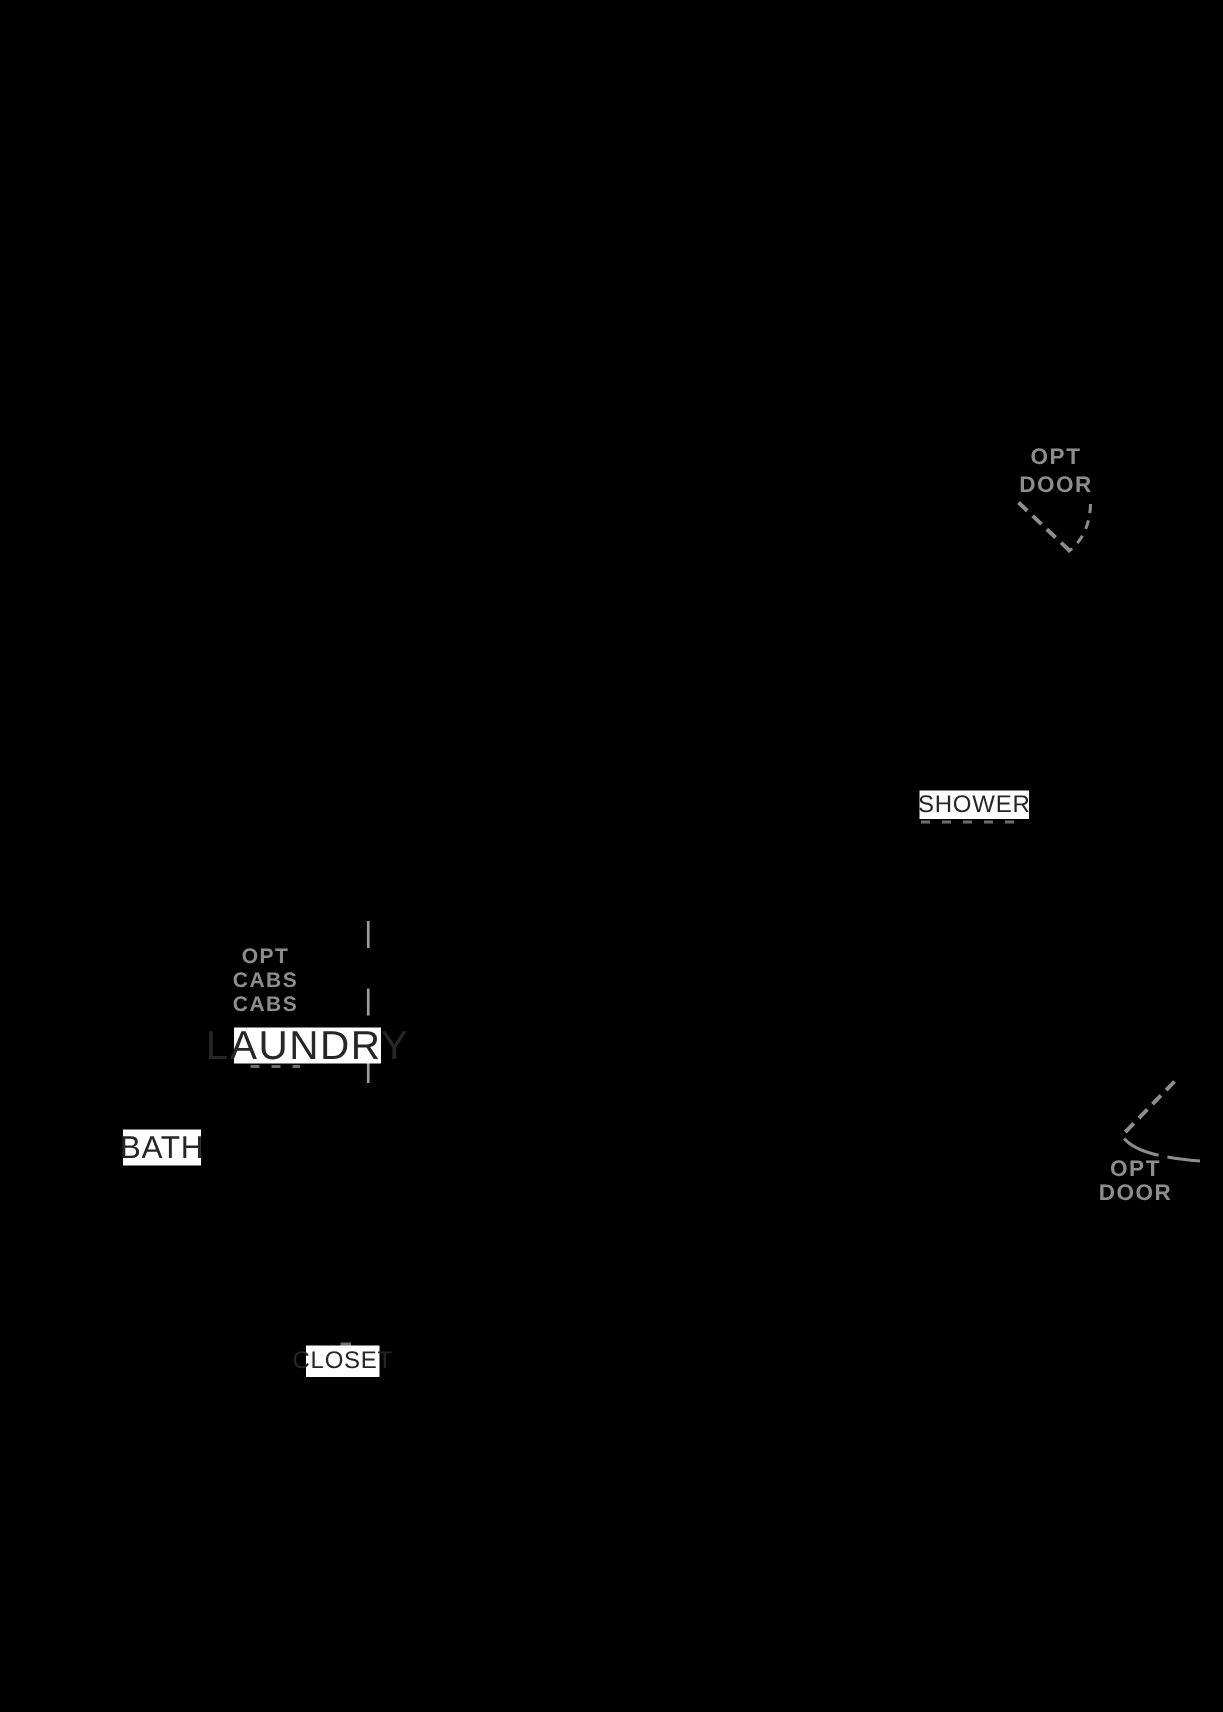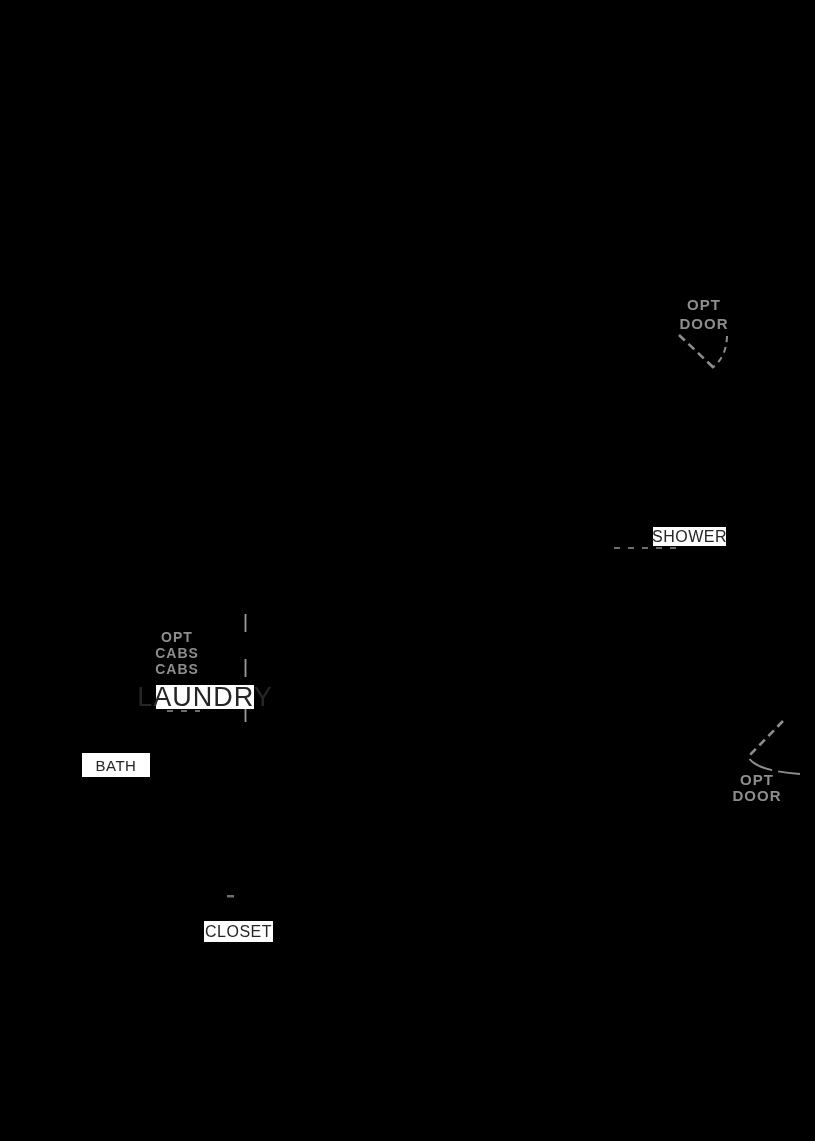--- a/index.html
+++ b/index.html
@@ -46,24 +46,24 @@
     display: flex;
     align-items: center;
     justify-content: center;
     background: var(--c-label_bg, #ffffff);
     color: var(--c-label_text, #262626);
     font-weight: 400;
     white-space: nowrap;
     letter-spacing: 0.5px;
     line-height: 1;
   }
-  .room-label.shower { left: 613px; top: 527px; width: 73px; height: 19px; font-size: 16px; margin-left: 40px; }
+  .room-label.shower { left: 613px; top: 527px; width: 73px; height: 19px; font-size: 16px; }
   .room-label.laundry { left: 156px; top: 685px; width: 98px; height: 24px; font-size: 27px; letter-spacing: 1px; }
-  .room-label.bath { left: 82px; top: 753px; width: 68px; height: 24px; font-size: 15px; }
-  .room-label.closet { left: 204px; top: 897px; width: 69px; height: 21px; font-size: 16px; margin-top: 24px; }
+  .room-label.bath { left: 82px; top: 753px; width: 52px; height: 24px; font-size: 21px; }
+  .room-label.closet { left: 204px; top: 897px; width: 49px; height: 21px; font-size: 16px; }
   .gray-note {
     position: absolute;
     color: var(--c-annotation, #8d8d8d);
     font-weight: 700;
     text-align: center;
     white-space: nowrap;
   }
   .gray-note div { letter-spacing: 1px; text-align: center; }
   .gray-note.opt-door-top { left: 654px; top: 295px; width: 100px; font-size: 15px; line-height: 19px; }
   .gray-note.opt-upper-cabs { left: 127px; top: 629px; width: 100px; font-size: 14px; line-height: 16px; letter-spacing: 0.8px; }

